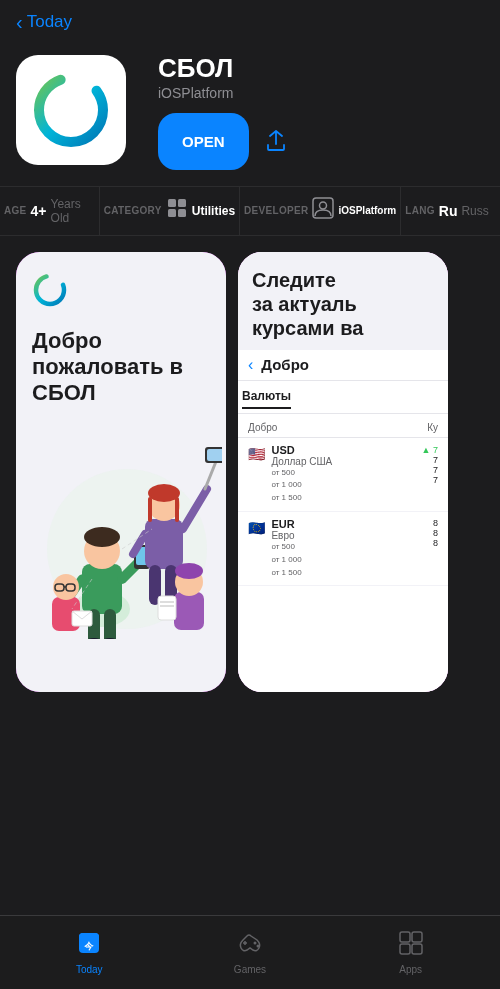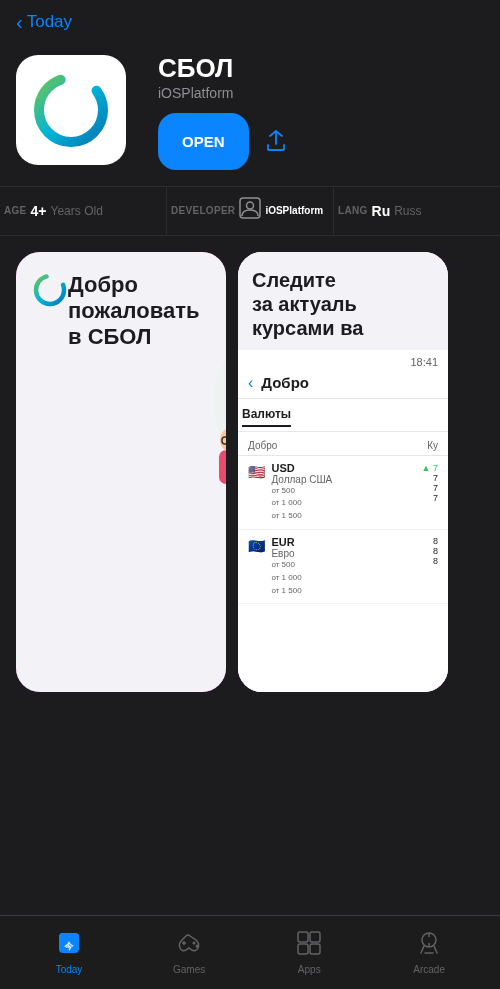--- a/index.html
+++ b/index.html
@@ -159,20 +159,21 @@
       width: 210px;
       height: 440px;
     }
 
     
     .ss1-inner {
       width: 100%;
       height: 100%;
       background: #f2f2f7;
       display: flex;
+      flex-direction: column;
       padding: 20px 16px 28px;
       position: relative;
     }
     .ss1-logo {
       margin-bottom: 16px;
     }
     .ss1-title {
       font-size: 22px;
       font-weight: 800;
       color: #1c1c1e;
@@ -380,20 +381,32 @@
         </button>
       </div>
     </div>
   </div>
 
   <div class="meta-row">
     <div class="meta-item">
       <span class="meta-label">AGE</span>
       <span class="meta-value">4+</span>
       <span class="meta-sub">Years Old</span>
+    </div>
+    <div class="meta-item">
+      <span class="meta-label">CATEGORY</span>
+      <span class="meta-icon">
+        <svg width="22" height="22" viewBox="0 0 22 22" fill="none" xmlns="http://www.w3.org/2000/svg">
+          <rect x="2" y="2" width="8" height="8" rx="1.5" fill="#8e8e93"></rect>
+          <rect x="12" y="2" width="8" height="8" rx="1.5" fill="#8e8e93"></rect>
+          <rect x="2" y="12" width="8" height="8" rx="1.5" fill="#8e8e93"></rect>
+          <rect x="12" y="12" width="8" height="8" rx="1.5" fill="#8e8e93"></rect>
+        </svg>
+      </span>
+      <span class="meta-value" style="font-size:12px; font-weight:600;">Utilities</span>
     </div>
     <div class="meta-item">
       <span class="meta-label">DEVELOPER</span>
       <span class="meta-icon">
         <svg width="22" height="22" viewBox="0 0 22 22" fill="none" xmlns="http://www.w3.org/2000/svg">
           <rect x="1" y="1" width="20" height="20" rx="3" stroke="#8e8e93" stroke-width="1.5" fill="none"></rect>
           <circle cx="11" cy="8.5" r="3.5" stroke="#8e8e93" stroke-width="1.5" fill="none"></circle>
           <path d="M3 19c0-4 3.5-6 8-6s8 2 8 6" stroke="#8e8e93" stroke-width="1.5" fill="none"></path>
         </svg>
       </span>
@@ -510,23 +523,20 @@
       </div>
     </div>
 
     <div class="screenshot-card second">
       <div class="ss2-inner">
         <div class="ss2-title-area">
           <div class="ss2-title">Следите<br>за актуаль<br>курсами ва</div>
         </div>
 
         <div style="background:#fff; flex:1; overflow:hidden;">
-          <div class="ss2-header-bar">
-            <span>18:41</span>
-          </div>
           <div class="ss2-nav">
             <span class="ss2-nav-back">‹</span>
             <span class="ss2-nav-title">Добро</span>
           </div>
           <div class="ss2-tab-bar">
             <span class="ss2-tab active">Валюты</span>
           </div>
           <div class="ss2-table">
             <div class="ss2-table-header">
               <span>Добро</span>
@@ -599,26 +609,15 @@
       <svg width="26" height="26" viewBox="0 0 26 26" fill="none" xmlns="http://www.w3.org/2000/svg">
         <rect x="2" y="2" width="10" height="10" rx="2" stroke="#636366" stroke-width="1.5" fill="none"></rect>
         <rect x="14" y="2" width="10" height="10" rx="2" stroke="#636366" stroke-width="1.5" fill="none"></rect>
         <rect x="2" y="14" width="10" height="10" rx="2" stroke="#636366" stroke-width="1.5" fill="none"></rect>
         <rect x="14" y="14" width="10" height="10" rx="2" stroke="#636366" stroke-width="1.5" fill="none"></rect>
       </svg>
     </span>
     <span class="tab-label">Apps</span>
   </div>
 
-  <div class="tab-item">
-    <span class="tab-icon">
-      <svg width="26" height="26" viewBox="0 0 26 26" fill="none" xmlns="http://www.w3.org/2000/svg">
-        <circle cx="13" cy="10" r="7" stroke="#636366" stroke-width="1.5" fill="none"></circle>
-        <path d="M8 16 L5 23 M18 16 L21 23 M9 23 L17 23" stroke="#636366" stroke-width="1.5" stroke-linecap="round"></path>
-        <line x1="13" y1="3" x2="13" y2="7" stroke="#636366" stroke-width="1.5"></line>
-        <line x1="13" y1="13" x2="13" y2="17" stroke="#636366" stroke-width="1.5"></line>
-      </svg>
-    </span>
-    <span class="tab-label">Arcade</span>
-  </div>
 
 
 </div>
 
 </body></html>

